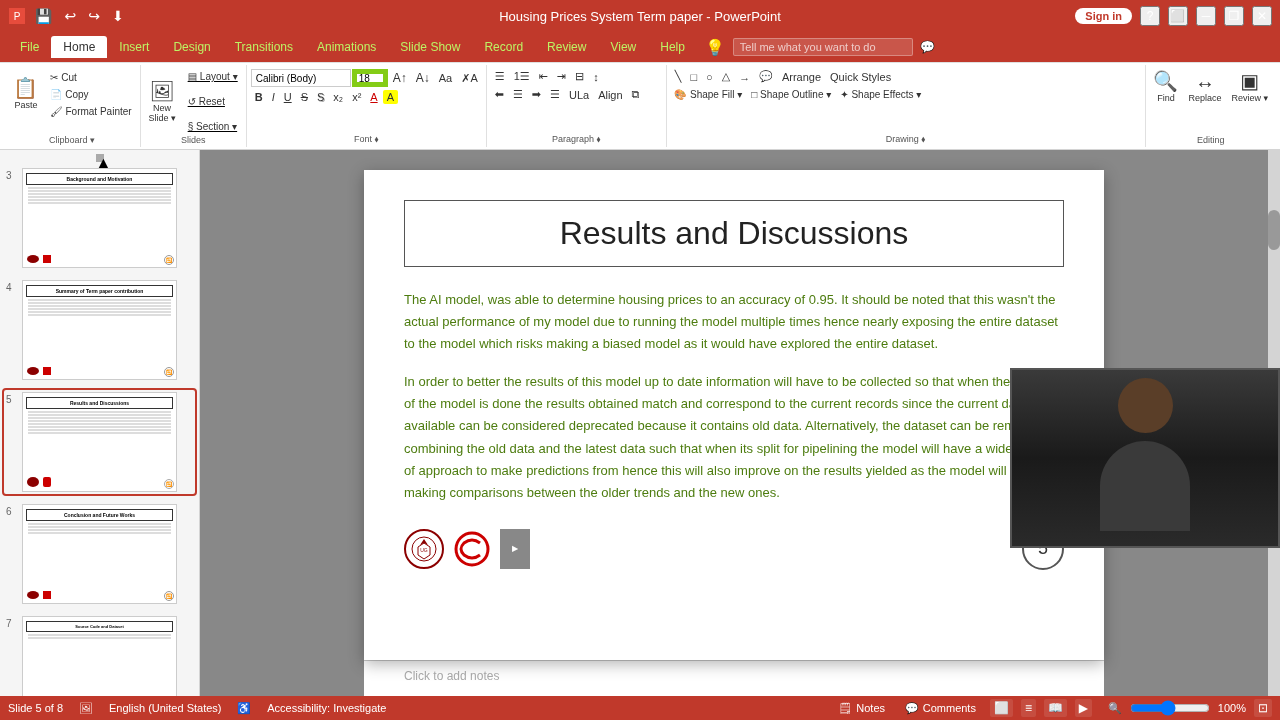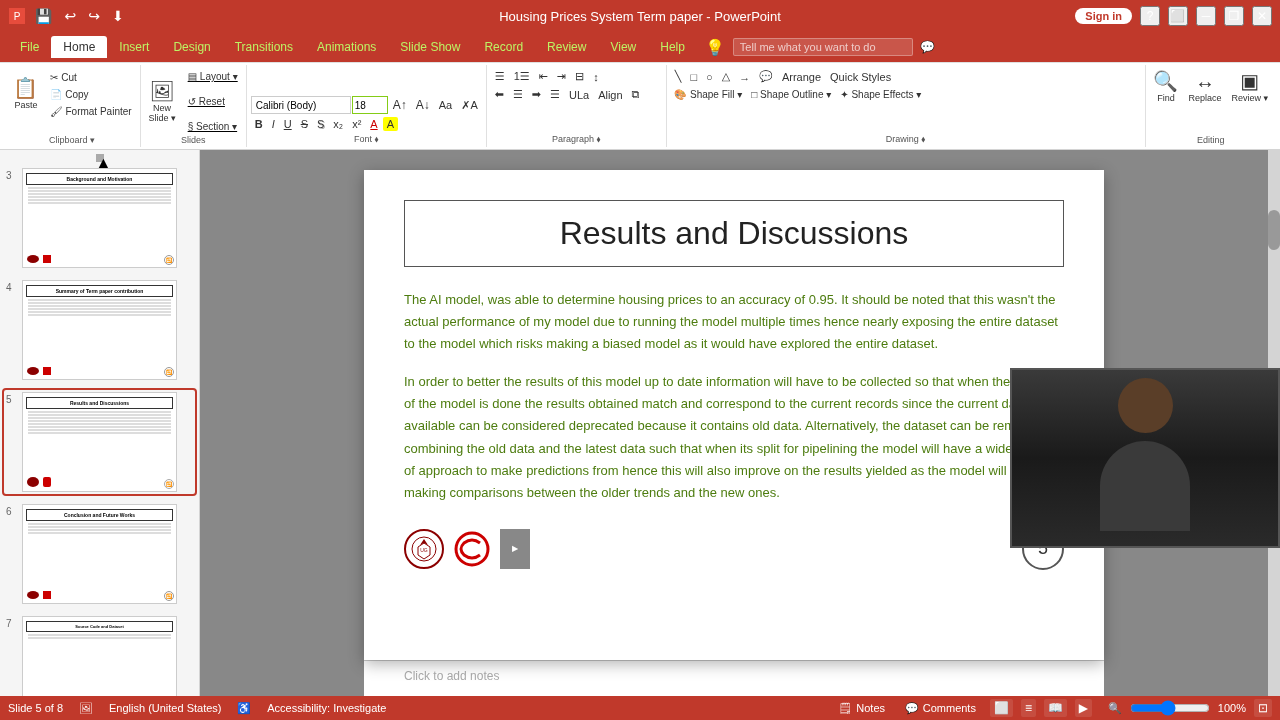--- a/index.html
+++ b/index.html
@@ -312,21 +312,21 @@
     .qat-btn { color: white; font-size: 14px; cursor: pointer; padding: 2px 3px; border-radius: 2px; background: transparent; border: none; }
 
     .font-selector {
       border: 1px solid #ccc;
       font-size: 10px;
       padding: 1px 4px;
       width: 100px;
       height: 18px;
     }
     .font-size-selector {
-      border: 1px solid #84cc16;
+      border: 5px solid #84cc16;
       font-size: 10px;
       padding: 1px 2px;
       width: 36px;
       height: 18px;
     }
 
     .ribbon-row1 { display: flex; align-items: center; gap: 1px; margin-bottom: 1px; }
     .ribbon-row2 { display: flex; align-items: center; gap: 1px; }
 
     .group-wrapper {
@@ -423,21 +423,21 @@
         <div style="display:flex; flex-direction:column; gap:10px;text-decoration:underline;">
           <button class="rb-btn-sm">▤ Layout ▾</button>
           <button class="rb-btn-sm">↺ Reset</button>
           <button class="rb-btn-sm">§ Section ▾</button>
         </div>
       </div>
       <div class="group-label">Slides</div>
     </div>
 
     <div class="group-wrapper" style="min-width:170px;">
-      <div class="group-inner" style="flex-direction:column; gap:2px; align-items:flex-start; padding: 4px 4px 16px; justify-content: flex-end;">
+      <div class="group-inner" style="flex-direction:column; gap:2px; align-items:flex-start; padding: 4px 4px 16px;">
         <div class="ribbon-row1">
           <input class="font-selector" value="Calibri (Body)" style="">
           <input class="font-size-selector" value="18" style="">
           <button class="fmt-btn" style="font-size:12px;">A↑</button>
           <button class="fmt-btn" style="font-size:12px;">A↓</button>
           <button class="fmt-btn">Aa</button>
           <button class="fmt-btn" style="font-size:11px;">✗A</button>
         </div>
         <div class="ribbon-row2">
           <button class="fmt-btn bold">B</button>

